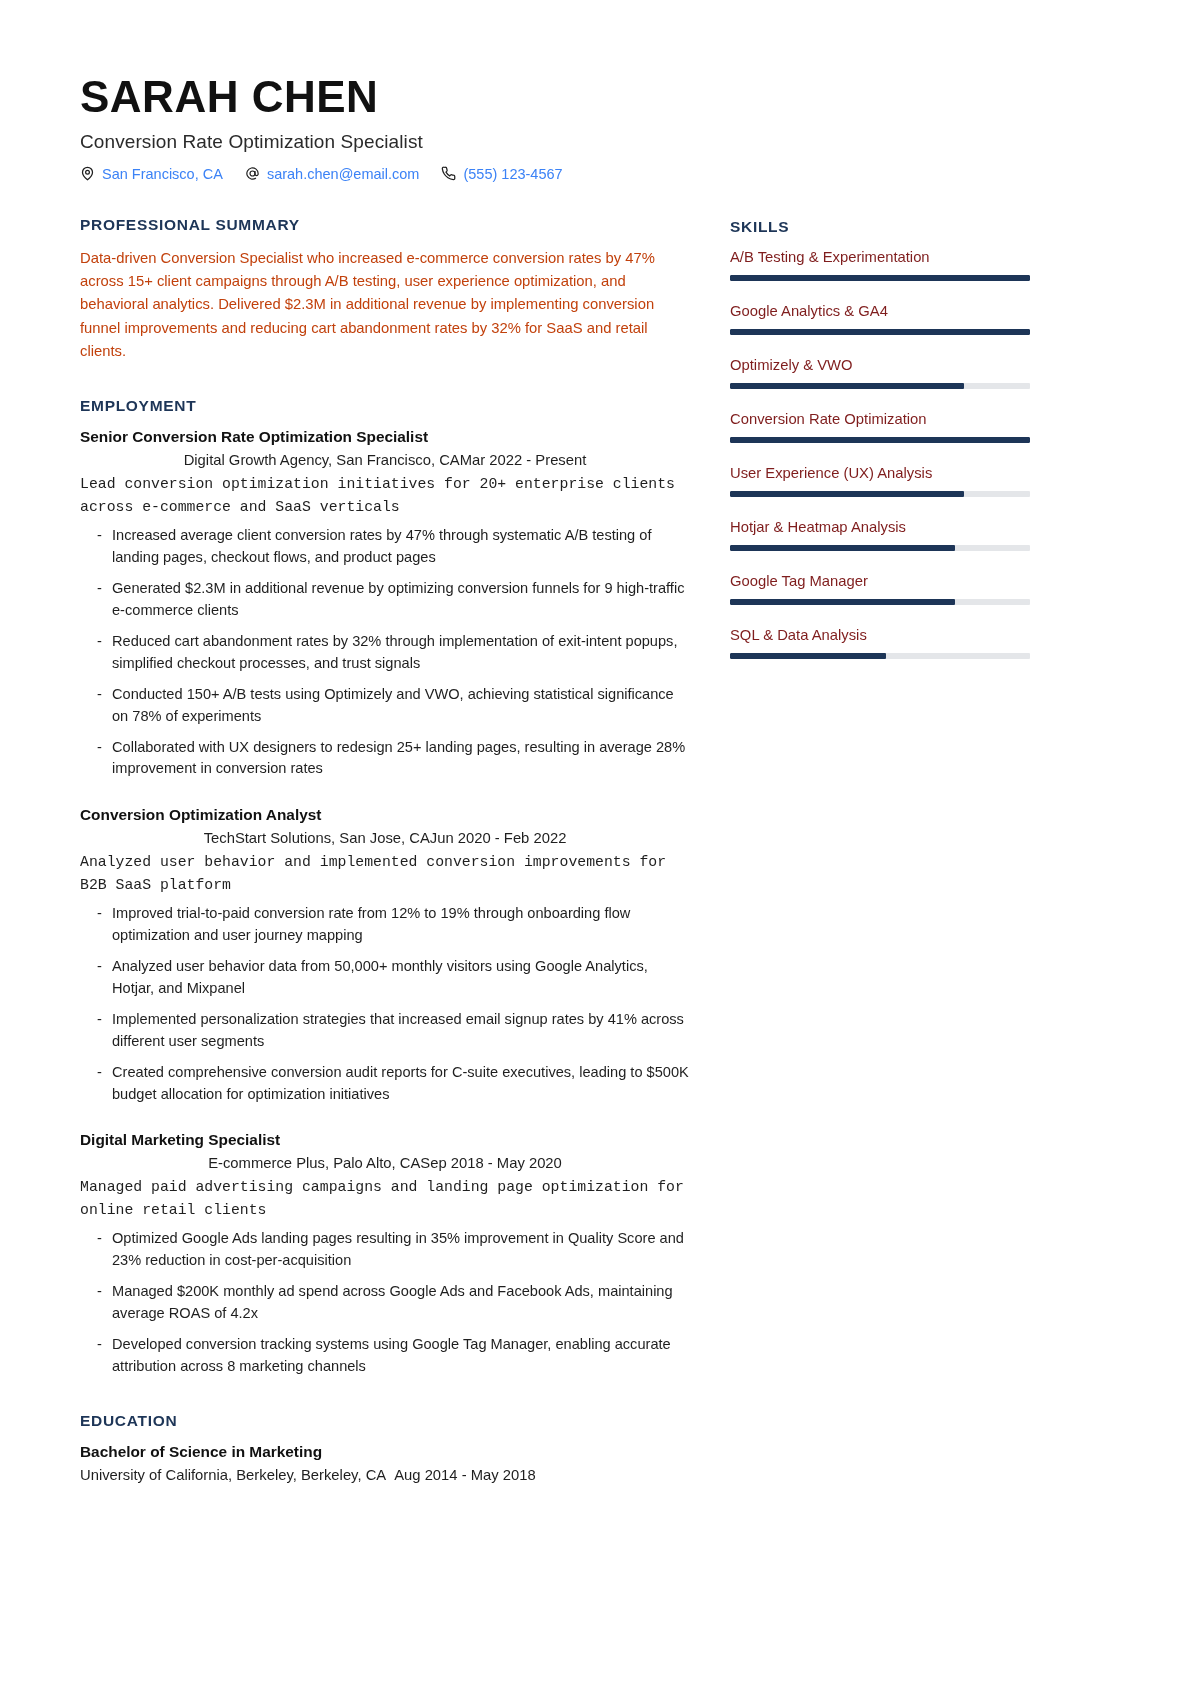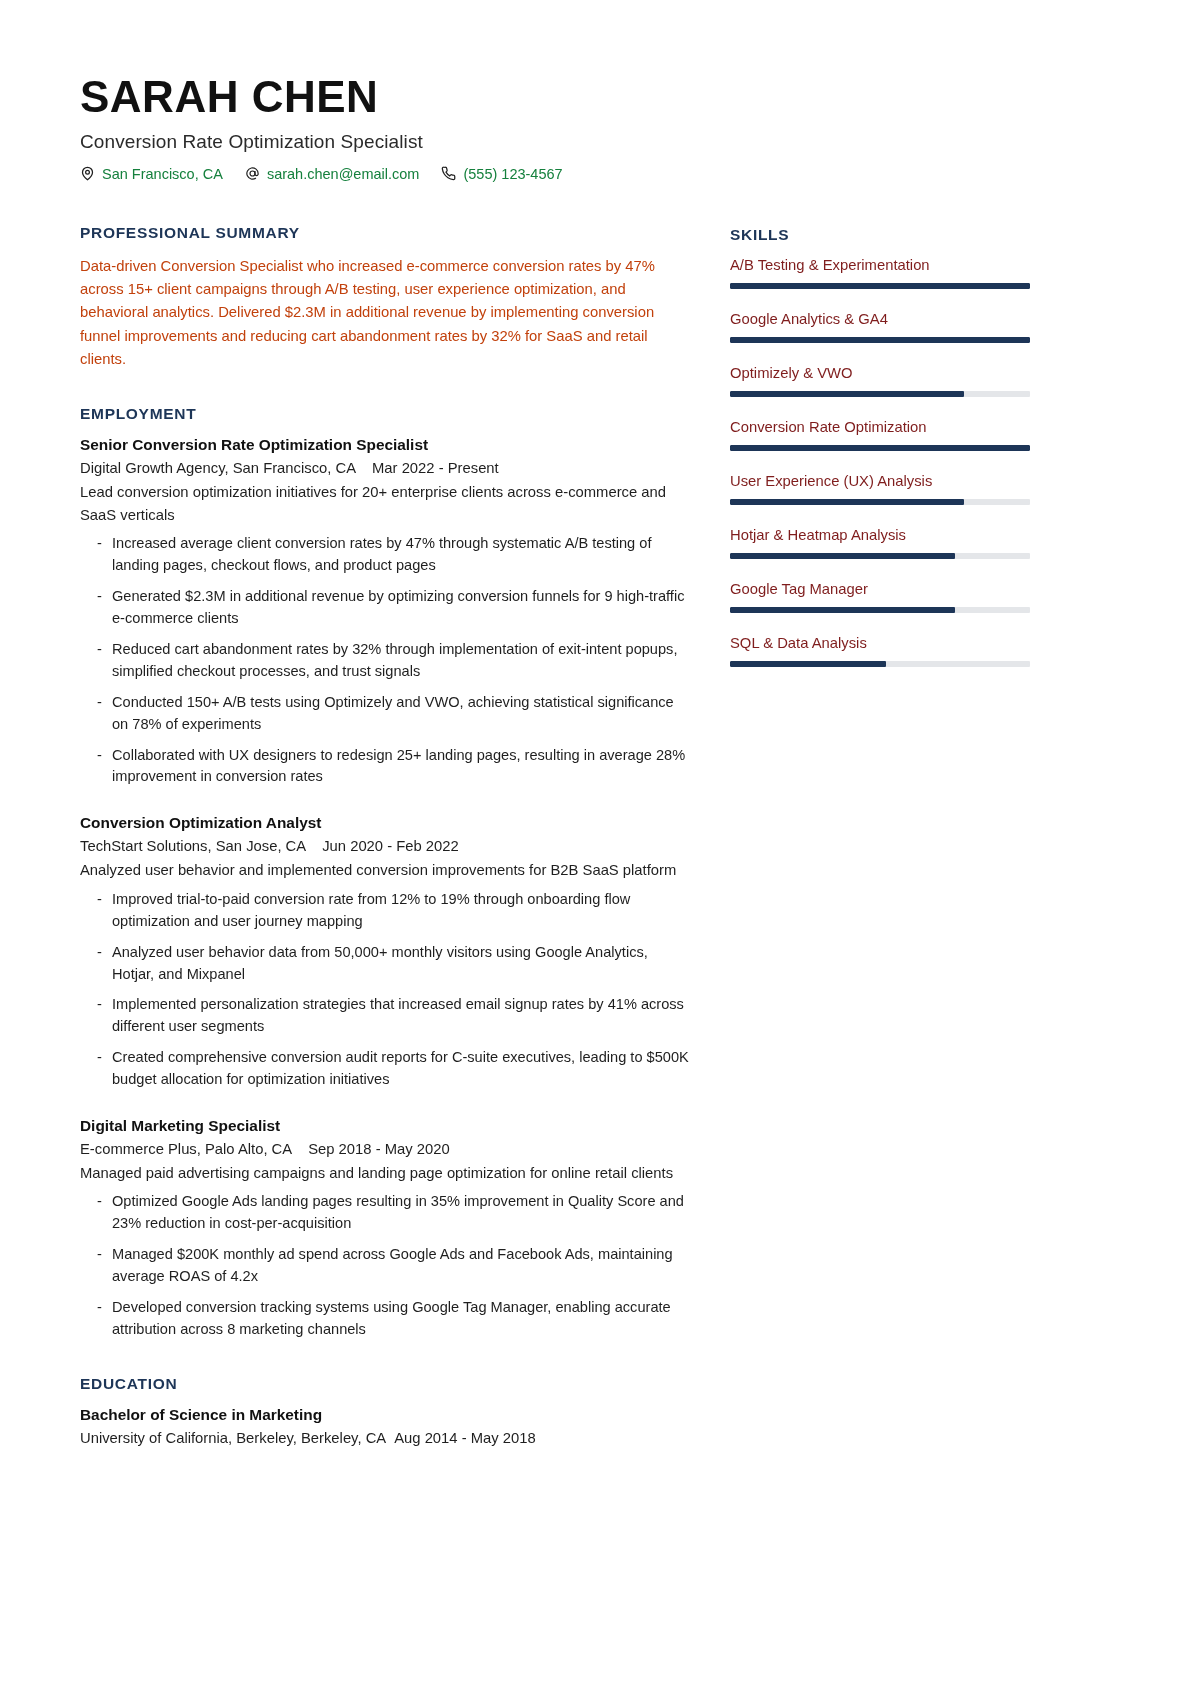--- a/index.html
+++ b/index.html
@@ -38,21 +38,21 @@
     color: #2b2b2b;
     margin-bottom: 13px;
     letter-spacing: 0.1px;
   }
 
   .contact-row {
     display: flex;
     align-items: center;
     gap: 22px;
     font-size: 14.5px;
-    color: #15803d;
+    color: #3b82f6;
   }
 
   .contact-item {
     display: flex;
     align-items: center;
     gap: 7px;
     white-space: nowrap;
   }
 
   .contact-item .ic {
@@ -76,56 +76,56 @@
   .col-side  { width: 300px; flex: 0 0 300px; margin-left: 40px; padding-top: 2px; }
 
   .section-heading {
     font-size: 15.5px;
     font-weight: 700;
     letter-spacing: 0.7px;
     color: #1d3557;
     margin-bottom: 13px;
   }
 
-  .section { margin-bottom: 34px; margin-top: 8px; }
+  .section { margin-bottom: 34px; }
 
   .summary-text {
     font-size: 14.8px;
     line-height: 1.58;
     color: #c2410c;
   }
 
   
   .job { margin-bottom: 26px; }
   .job:last-child { margin-bottom: 0; }
 
   .job-role {
     font-size: 15.4px;
     font-weight: 700;
     color: #111111;
     margin-bottom: 6px;
   }
 
   .job-meta {
     display: flex;
-    justify-content: flex-start;
+    justify-content: center;
     align-items: baseline;
     font-size: 14.8px;
     color: #1f1f1f;
     margin-bottom: 5px;
-    gap: 16px;
   }
   .job-company { }
   .job-dates { white-space: nowrap; }
 
   .job-desc {
     font-size: 14.8px;
     line-height: 1.52;
     color: #1f1f1f;
     margin-bottom: 7px;
+    font-family: Liberation Mono, monospace;
   }
 
   .bullets { list-style: none; }
 
   .bullet {
     position: relative;
     padding-left: 32px;
     font-size: 14.6px;
     line-height: 1.5;
     color: #1f1f1f;

